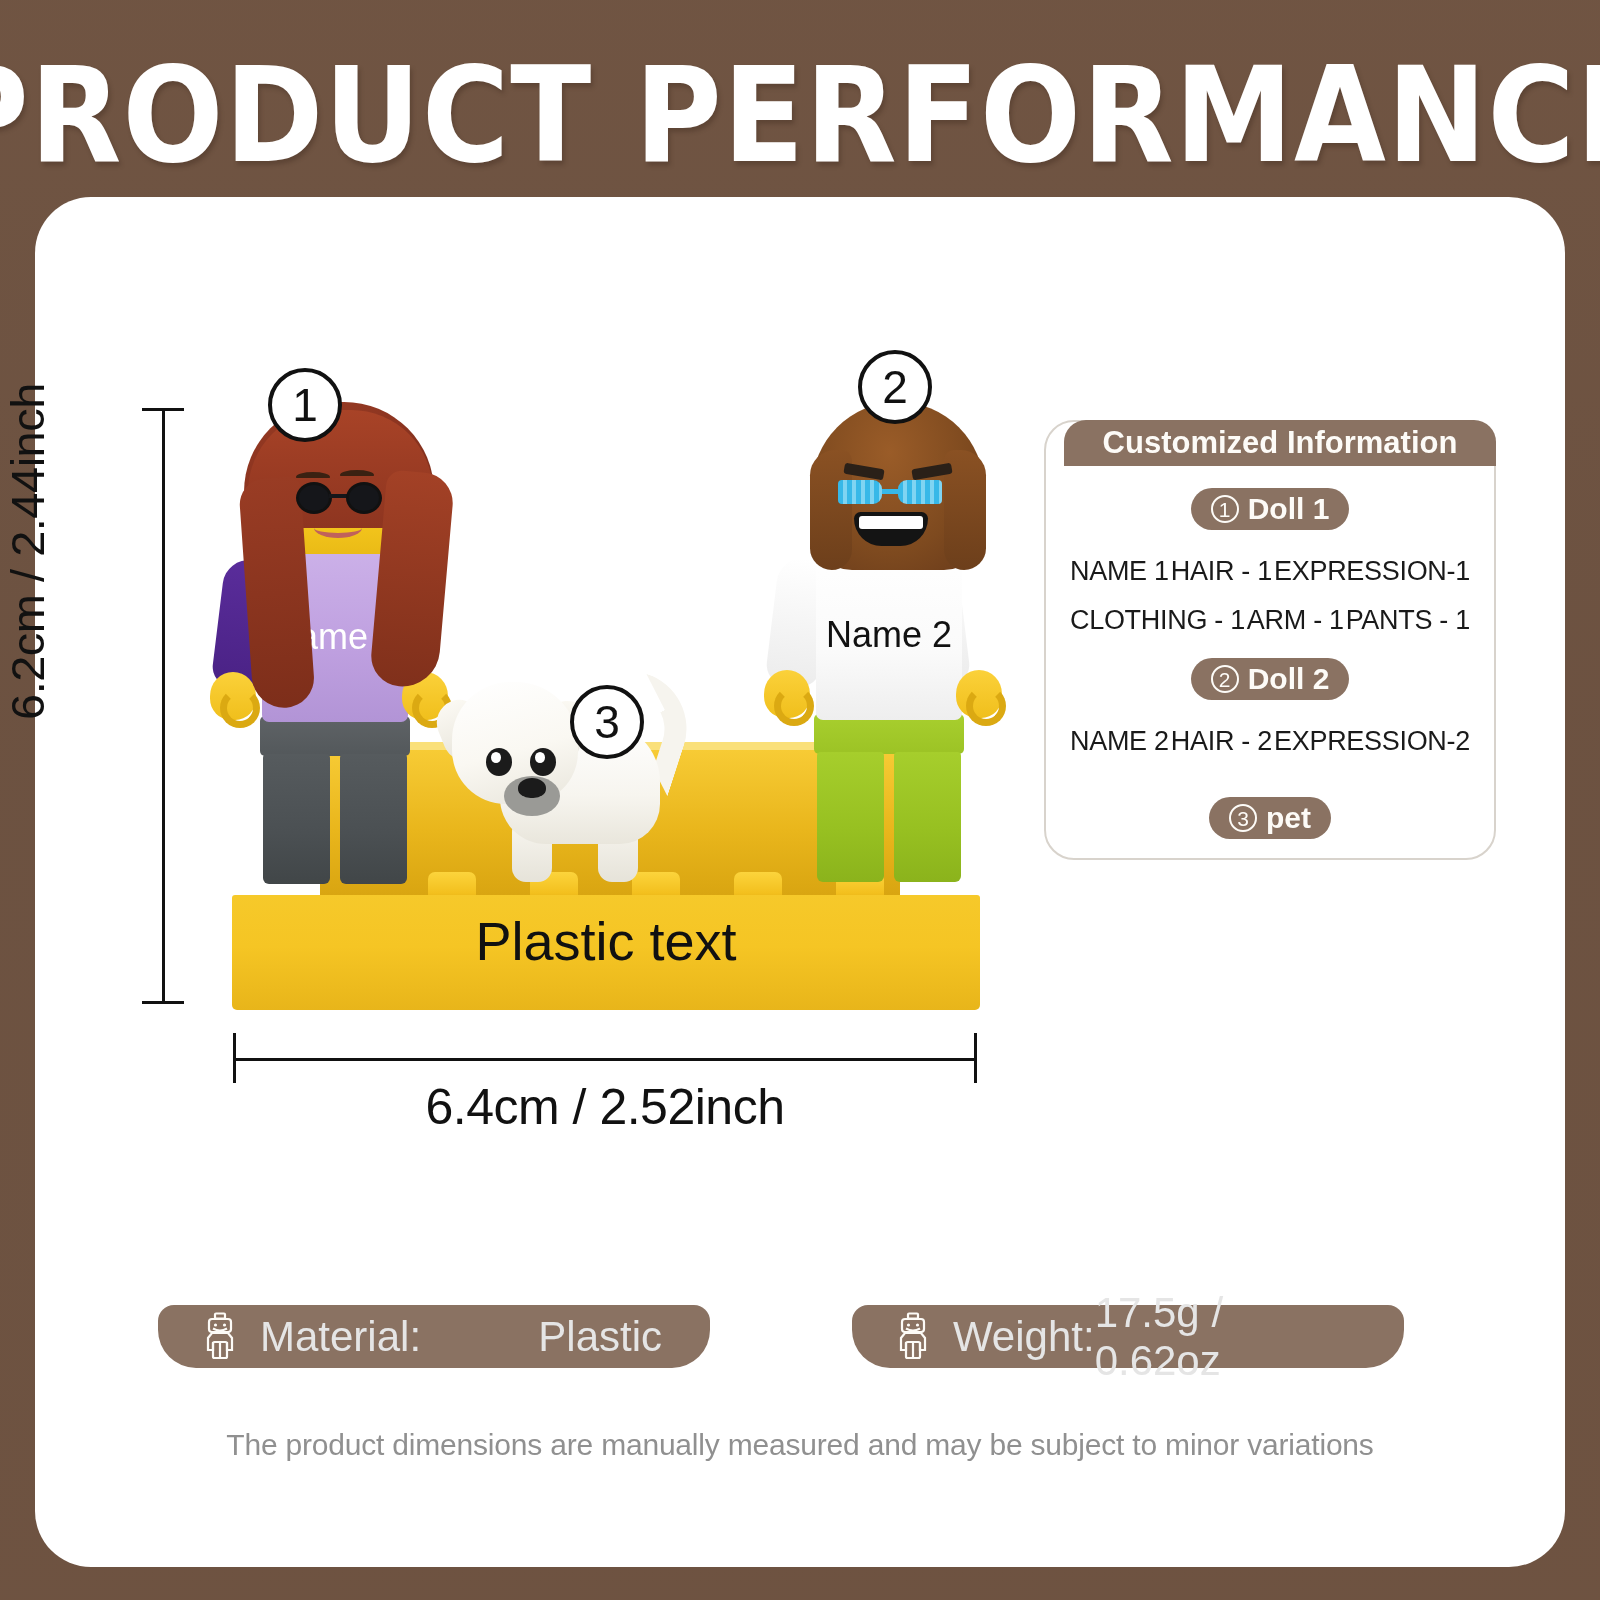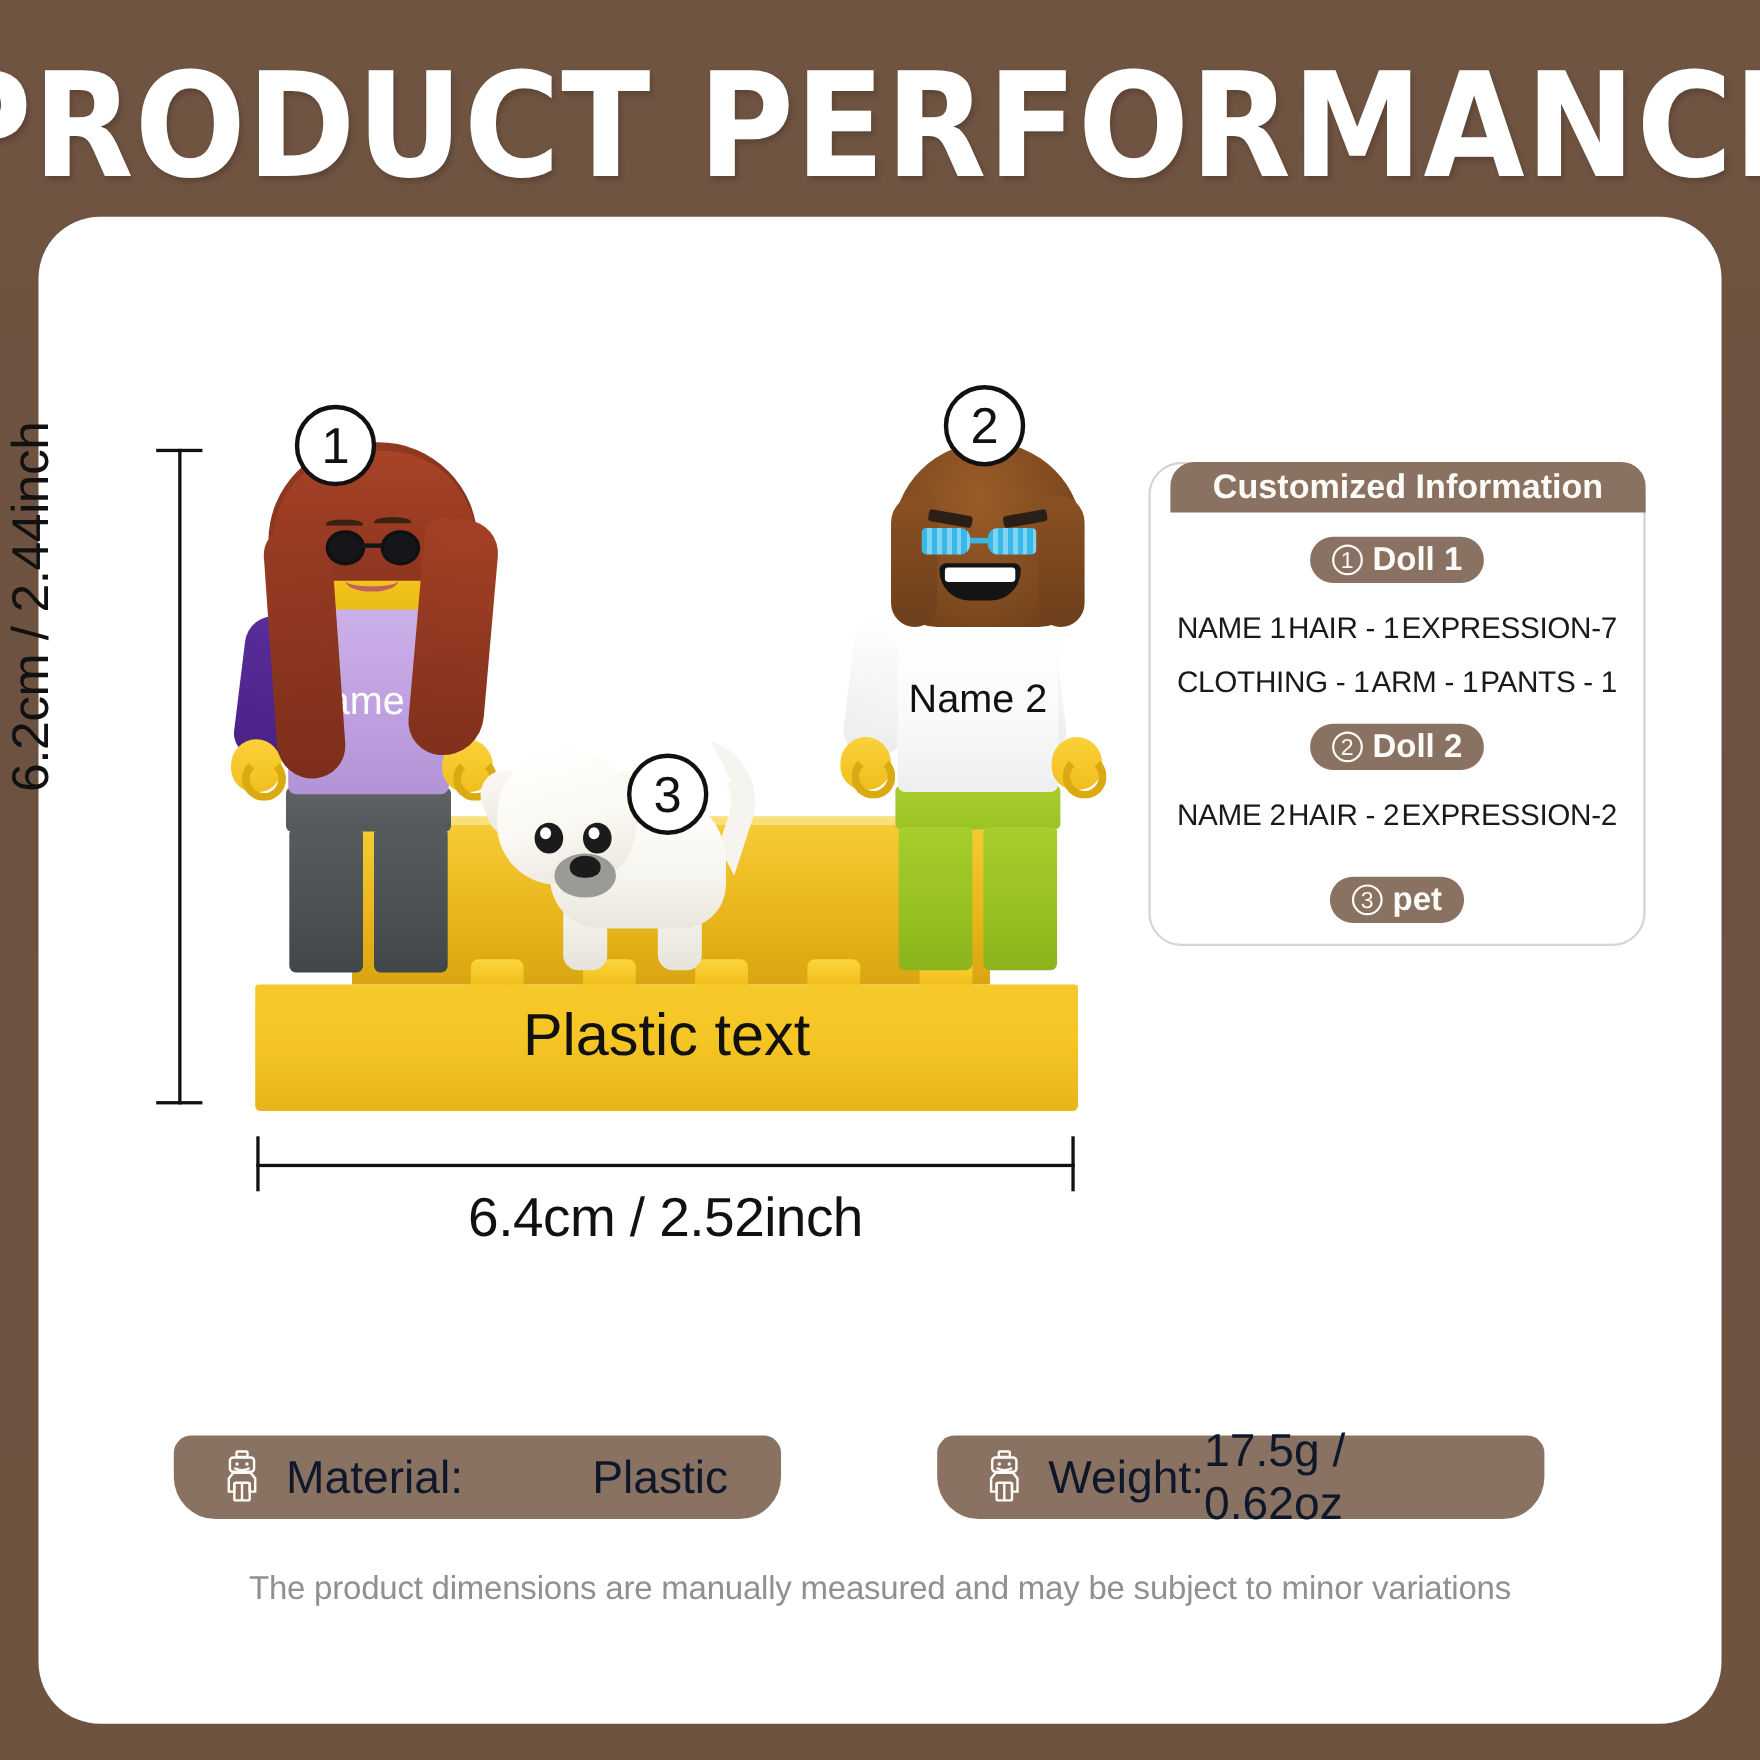--- a/index.html
+++ b/index.html
@@ -426,26 +426,26 @@
     letter-spacing: -0.3px;
     white-space: nowrap;
   }
   .sp-18 { height: 18px; }
   .sp-22 { height: 22px; }
   .sp-26 { height: 26px; }
 
   
   .spec-badge {
     position: absolute;
-    height: 76px;
+    height: 63px;
     background: #8a7262;
     border-radius: 16px 16px 38px 38px;
     display: flex;
     align-items: center;
-    color: #0f172a;
+    color: #e5e5e5;
   }
   #badge-material { left: 158px; top: 1305px; width: 552px; }
   #badge-weight   { left: 852px; top: 1305px; width: 552px; }
   .spec-icon { width: 56px; margin-left: 34px; display: flex; justify-content: center; }
   .spec-label { font-size: 42px; margin-left: 12px; }
   .spec-value { font-size: 42px; margin-left: auto; margin-right: 48px; }
 
   
   #disclaimer {
     position: absolute;
@@ -573,21 +573,21 @@
 
   <div class="sp-22"></div>
   <div class="pill">
     <span class="pnum">1</span>
     <span>Doll 1</span>
   </div>
   <div class="sp-26"></div>
   <div class="attr-row">
     <span>NAME 1</span>
     <span>HAIR - 1</span>
-    <span>EXPRESSION-7</span>
+    <span>EXPRESSION-1</span>
   </div>
   <div class="sp-18"></div>
   <div class="attr-row">
     <span>CLOTHING - 1</span>
     <span>ARM - 1</span>
     <span>PANTS - 1</span>
   </div>
 
   <div class="sp-22"></div>
   <div class="pill">

